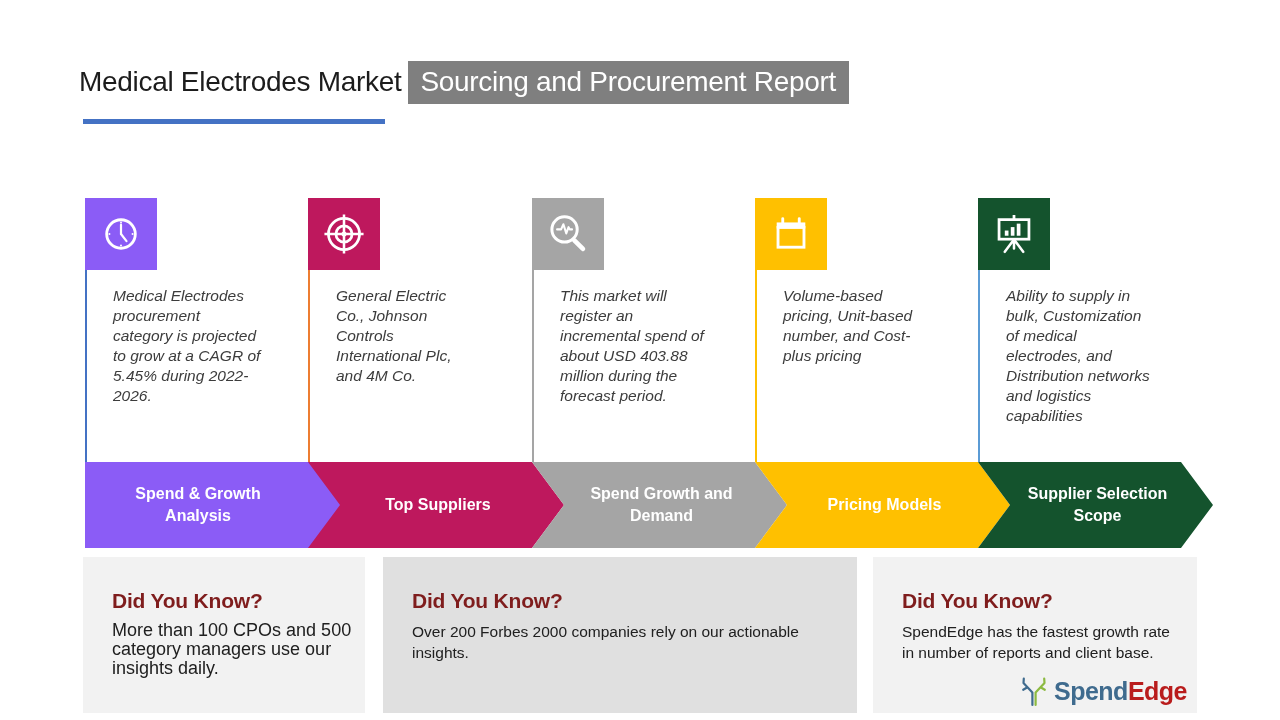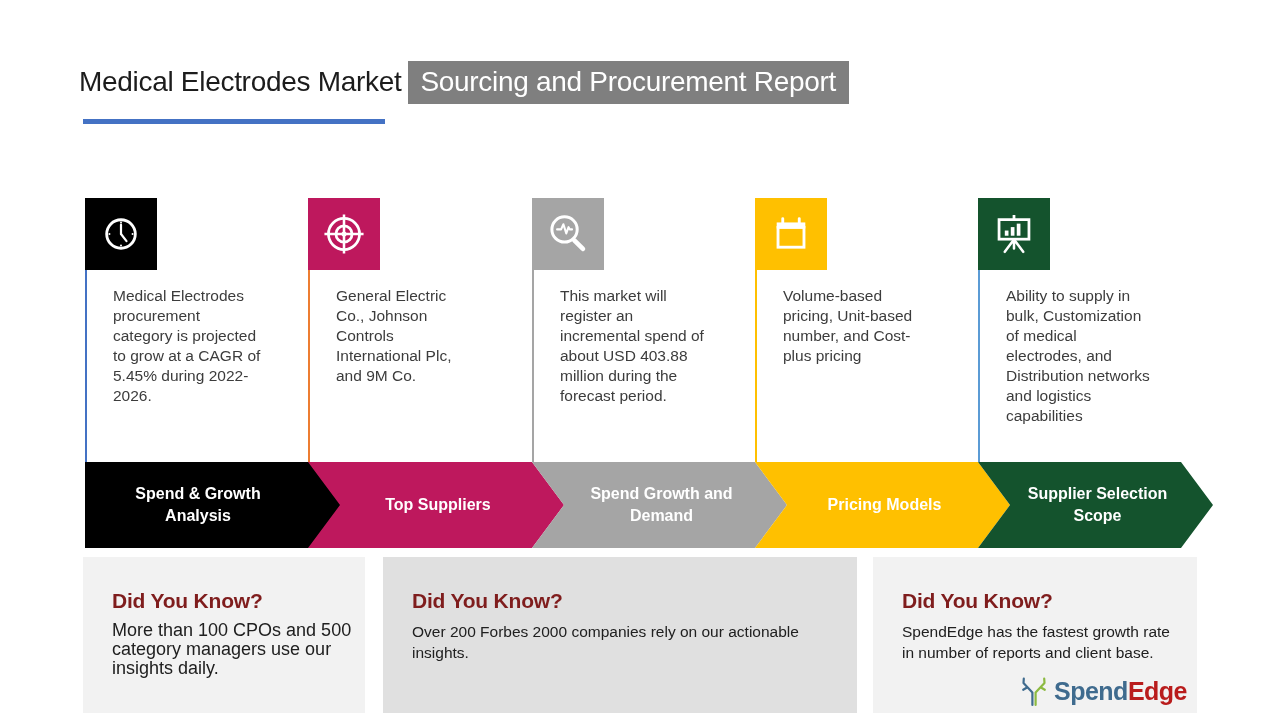--- a/index.html
+++ b/index.html
@@ -9,23 +9,23 @@
   
   .title{position:absolute;left:79px;top:66px;font-size:28px;letter-spacing:-0.3px;white-space:nowrap;}
   .title .t-black{color:#1c1c1c;}
   .title .t-hl{background:#7f7f7f;color:#ffffff;padding:5px 13px 7px 12px;margin-left:7px;}
   .title-underline{position:absolute;left:83px;top:119px;width:302px;height:5px;background:#4472c4;}
 
   
   .col{position:absolute;top:198px;width:224px;height:264px;}
   .col .edge{position:absolute;left:0;top:0;width:2px;height:100%;}
   .sq{position:absolute;left:0;top:0;width:72px;height:72px;display:flex;align-items:center;justify-content:center;}
-  .coltext{position:absolute;left:28px;top:88px;font-size:15.5px;line-height:20px;color:#3c3c3c;}
+  .coltext{position:absolute;left:28px;top:88px;font-size:15.5px;line-height:20px;color:#3c3c3c;font-style:italic;}
 
-  .bg-blue{background:#000000;}   .ln-blue{background:#4472c4;}
+  .bg-blue{background:#8b5cf6;}   .ln-blue{background:#4472c4;}
   .bg-orange{background:#be185d;} .ln-orange{background:#ed7d31;}
   .bg-gray{background:#a5a5a5;}   .ln-gray{background:#a5a5a5;}
   .bg-gold{background:#ffc000;}   .ln-gold{background:#ffc000;}
   .bg-lblue{background:#14532d;}  .ln-lblue{background:#5b9bd5;}
 
   
   .arrow{position:absolute;top:462px;height:86px;display:flex;align-items:center;justify-content:center;
          color:#fff;font-weight:bold;font-size:16px;line-height:1.35;text-align:center;}
   .arrow.first{clip-path:polygon(0 0,calc(100% - 32px) 0,100% 50%,calc(100% - 32px) 100%,0 100%);
                padding-right:30px;box-sizing:border-box;z-index:1;}
@@ -78,21 +78,21 @@
   <div class="col" style="left:308px">
     <div class="edge ln-orange"></div>
     <div class="sq bg-orange">
       <svg width="46" height="46" viewBox="0 0 40 40" fill="none" stroke="#ffffff">
         <path d="M20 3 V37 M3 20 H37" stroke-width="2.2"></path>
         <circle cx="20" cy="20" r="13.5" stroke-width="2.4"></circle>
         <circle cx="20" cy="20" r="7" stroke-width="2.4"></circle>
         <circle cx="20" cy="20" r="2.2" fill="#fff" stroke="none"></circle>
       </svg>
     </div>
-    <div class="coltext" style="width:136px">General Electric Co., Johnson Controls International Plc, and 9M Co.</div>
+    <div class="coltext" style="width:136px">General Electric Co., Johnson Controls International Plc, and 4M Co.</div>
   </div>
 
   <div class="col" style="left:532px">
     <div class="edge ln-gray"></div>
     <div class="sq bg-gray">
       <svg width="46" height="46" viewBox="0 0 40 40" fill="none" stroke="#ffffff">
         <circle cx="17" cy="16" r="11" stroke-width="2.6"></circle>
         <path d="M25.5 25.5 L33 33" stroke-width="4" stroke-linecap="round"></path>
         <path d="M10.5 16 h3.5 l2-4.5 2.5 8 2-5.5 1 2 h2" stroke-width="1.8" stroke-linejoin="round" stroke-linecap="round"></path>
       </svg>

